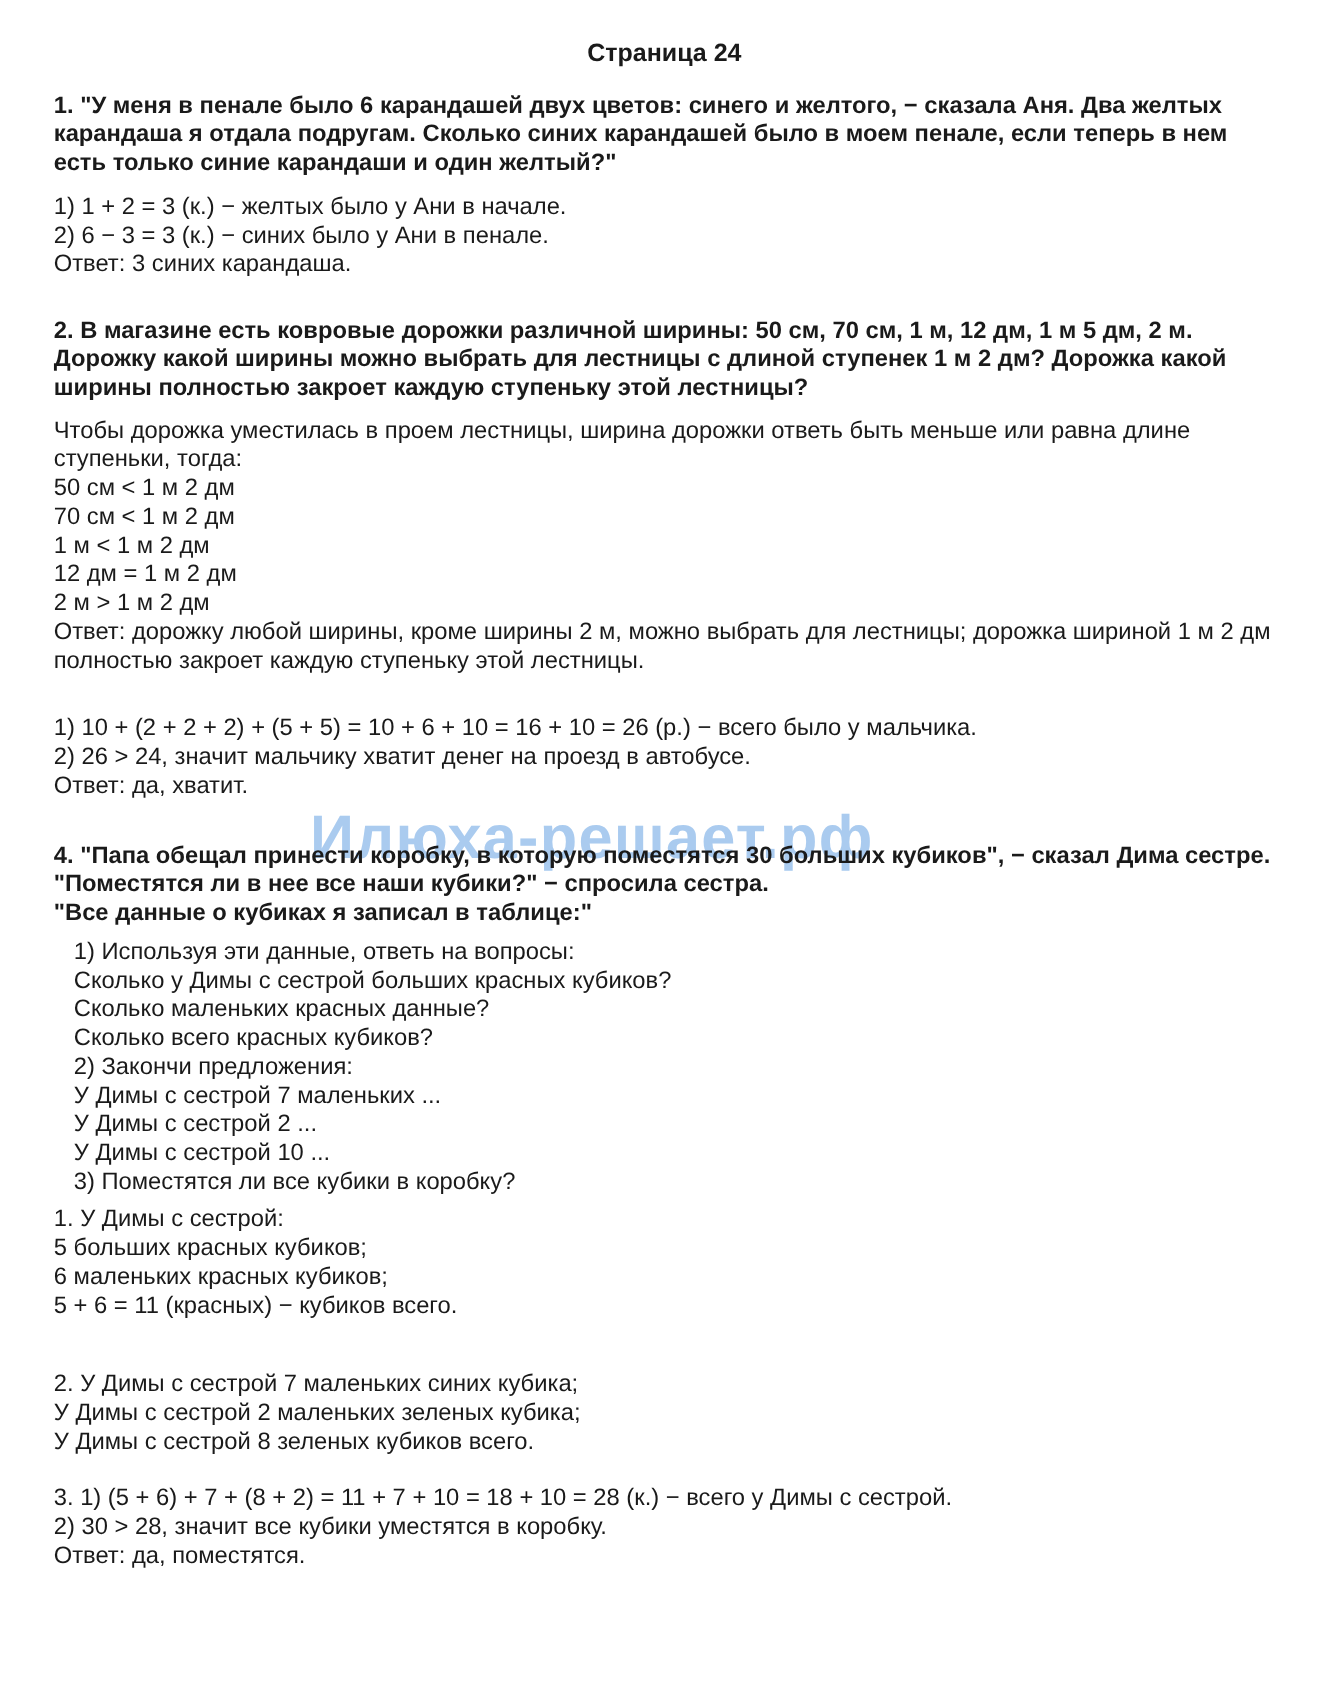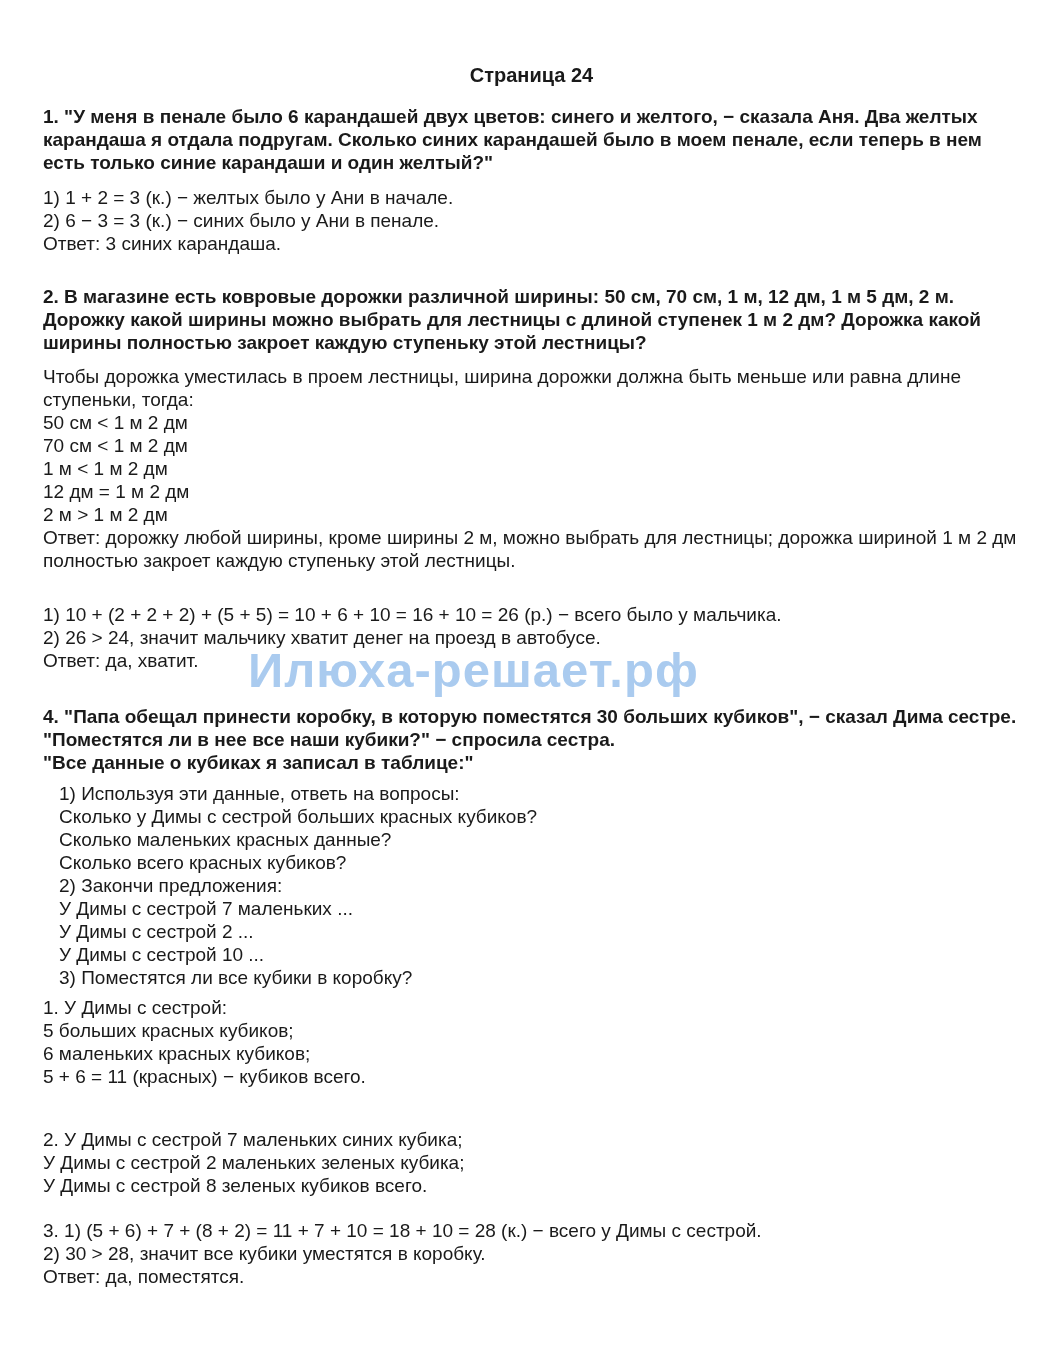--- a/index.html
+++ b/index.html
@@ -10,21 +10,21 @@
     position: relative;
     overflow: hidden;
     font-family: "Liberation Sans", sans-serif;
     color: #1a1a1a;
   }
   .page {
     position: relative;
     z-index: 1;
     width: 100%;
     height: 100%;
-    padding: 63px 41px 0 43px;
+    padding: 31px 41px 0 43px;
   }
   .watermark {
     position: absolute;
     z-index: 0;
     left: 248px;
     top: 642px;
     font-size: 49px;
     font-weight: bold;
     letter-spacing: 1px;
     white-space: nowrap;
@@ -65,21 +65,21 @@
 
   <div class="para statement mb12">1. "У меня в пенале было 6 карандашей двух цветов: синего и желтого, − сказала Аня. Два желтых карандаша я отдала подругам. Сколько синих карандашей было в моем пенале, если теперь в нем есть только синие карандаши и один желтый?"</div>
   <div class="para mb30">
     <div>1) 1 + 2 = 3 (к.) − желтых было у Ани в начале.</div>
     <div>2) 6 − 3 = 3 (к.) − синих было у Ани в пенале.</div>
     <div>Ответ: 3 синих карандаша.</div>
   </div>
 
   <div class="para statement mb11">2. В магазине есть ковровые дорожки различной ширины: 50 см, 70 см, 1 м, 12 дм, 1 м 5 дм, 2 м. Дорожку какой ширины можно выбрать для лестницы с длиной ступенек 1 м 2 дм? Дорожка какой ширины полностью закроет каждую ступеньку этой лестницы?</div>
   <div class="para mb31">
-    <div>Чтобы дорожка уместилась в проем лестницы, ширина дорожки должна быть меньше или равна длине ступеньки, тогда:</div>
+    <div>Чтобы дорожка уместилась в проем лестницы, ширина дорожки ответь быть меньше или равна длине ступеньки, тогда:</div>
     <div>50 см &lt; 1 м 2 дм</div>
     <div>70 см &lt; 1 м 2 дм</div>
     <div>1 м &lt; 1 м 2 дм</div>
     <div>12 дм = 1 м 2 дм</div>
     <div>2 м &gt; 1 м 2 дм</div>
     <div>Ответ: дорожку любой ширины, кроме ширины 2 м, можно выбрать для лестницы; дорожка шириной 1 м 2 дм полностью закроет каждую ступеньку этой лестницы.</div>
   </div>
 
   <div class="para mb33">
     <div>1) 10 + (2 + 2 + 2) + (5 + 5) = 10 + 6 + 10 = 16 + 10 = 26 (р.) − всего было у мальчика.</div>

